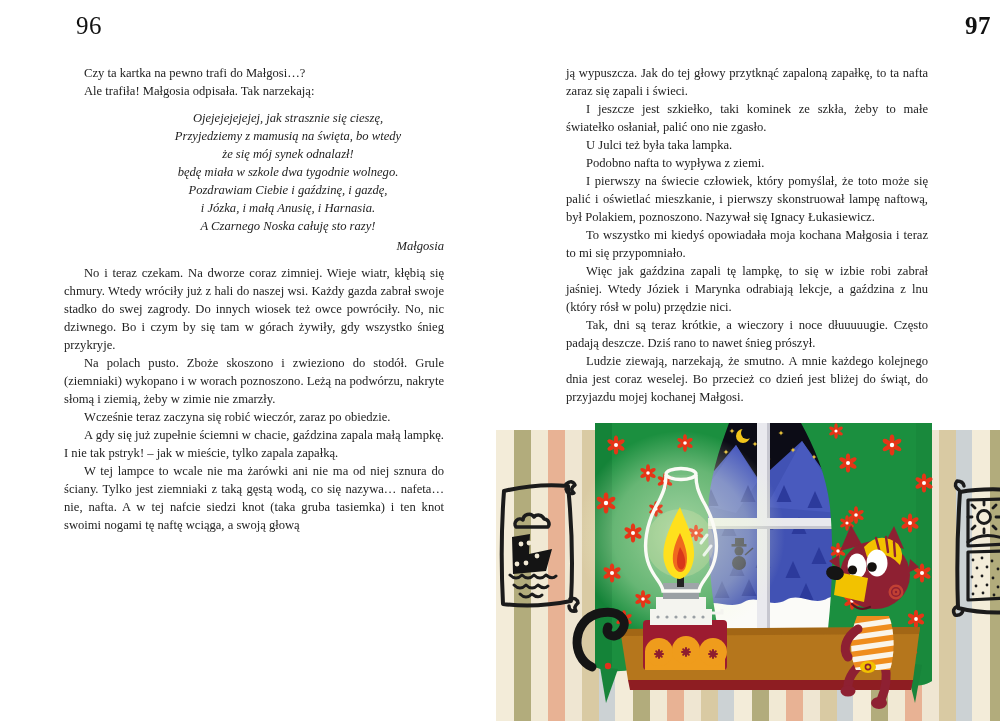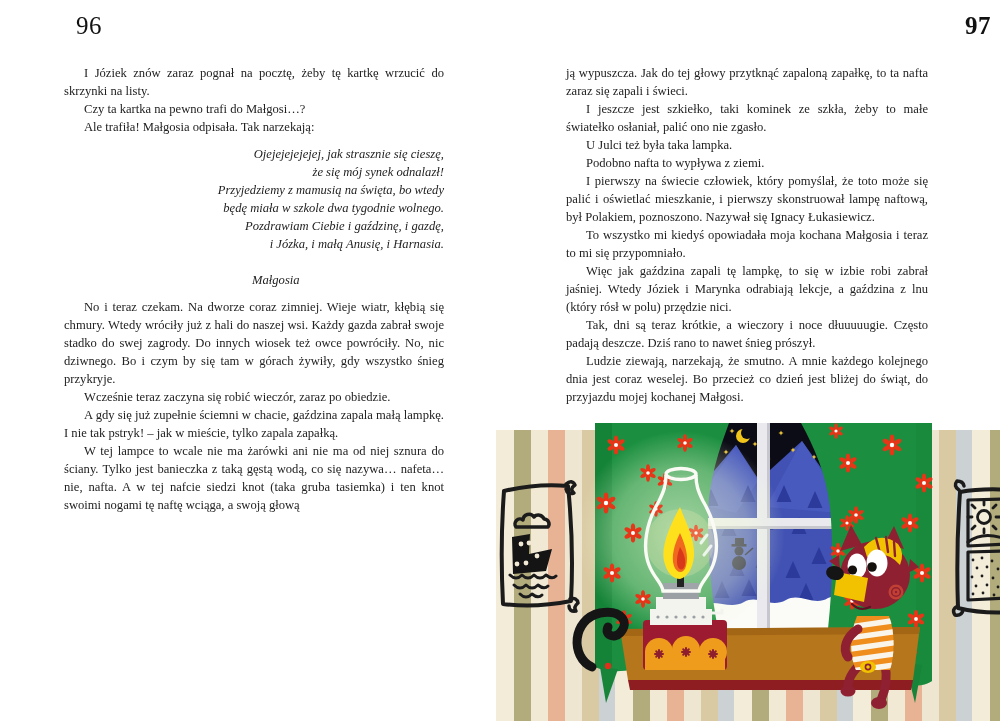--- a/index.html
+++ b/index.html
@@ -6,51 +6,52 @@
   .spread{position:relative;width:1000px;height:721px;background:#ffffff;overflow:hidden;
           font-family:"Liberation Serif","DejaVu Serif",serif;color:#1c1c1c;}
   .pagenum{position:absolute;top:12px;font-size:25px;letter-spacing:0.5px;color:#111;}
   .pagenum.left{left:36px;margin-left:40px;}
   .pagenum.right{left:965px;font-weight:bold;}
   .col{position:absolute;top:64px;font-size:12.6px;line-height:18px;text-align:justify;color:#222;}
   .col.left{left:64px;width:380px;}
   .col.right{left:566px;width:362px;}
   .col p{margin:0;text-indent:20px;}
   .col p.noindent{text-indent:0;}
-  .letter{margin:9px 0 0 68px;font-style:italic;text-align:right;}
+  .letter{margin:9px 0 0 68px;font-style:italic;text-align:center;}
   .letter div{text-indent:0;}
-  .signature{margin:18px 0 9px 188px;font-style:italic;text-align:left;text-indent:0;}
+  .signature{margin:2px 0 9px 188px;font-style:italic;text-align:right;text-indent:0;}
   .illo{position:absolute;left:496px;top:423px;width:504px;height:298px;}
   svg{display:block;}
 </style>
 </head>
 <body>
 
 <div class="spread">
 
   <div class="pagenum left">96</div>
   <div class="pagenum right">97</div>
 
   <div class="col left">
-    <p>I Józiek znów zaraz pognał na pocztę, żeby tę kartkę wrzucić do skrzynki na listy.</p>
     <p>Czy ta kartka na pewno trafi do Małgosi…?</p>
     <p>Ale trafiła! Małgosia odpisała. Tak narzekają:</p>
     <div class="letter">
       <div>Ojejejejejejej, jak strasznie się cieszę,</div>
+      <div>Przyjedziemy z mamusią na święta, bo wtedy</div>
       <div>że się mój synek odnalazł!</div>
-      <div>Przyjedziemy z mamusią na święta, bo wtedy</div>
       <div>będę miała w szkole dwa tygodnie wolnego.</div>
       <div>Pozdrawiam Ciebie i gaździnę, i gazdę,</div>
       <div>i Józka, i małą Anusię, i Harnasia.</div>
+      <div>A Czarnego Noska całuję sto razy!</div>
     </div>
     <div class="signature">Małgosia</div>
     <p>No i teraz czekam. Na dworze coraz zimniej. Wieje wiatr, kłębią się chmury. Wtedy wróciły już z hali do naszej wsi. Każdy gazda zabrał swoje stadko do swej zagrody. Do innych wiosek też owce powróciły. No, nic dziwnego. Bo i czym by się tam w górach żywiły, gdy wszystko śnieg przykryje.</p>
+    <p>Na polach pusto. Zboże skoszono i zwieziono do stodół. Grule (ziemniaki) wykopano i w worach poznoszono. Leżą na podwórzu, nakryte słomą i ziemią, żeby w zimie nie zmarzły.</p>
     <p>Wcześnie teraz zaczyna się robić wieczór, zaraz po obiedzie.</p>
     <p>A gdy się już zupełnie ściemni w chacie, gaździna zapala małą lampkę. I nie tak pstryk! – jak w mieście, tylko zapala zapałką.</p>
-    <p>W tej lampce to wcale nie ma żarówki ani nie ma od niej sznura do ściany. Tylko jest banieczka z taką gęstą wodą, co się nazywa… nafeta… nie, nafta. A w tej nafcie siedzi knot (taka gruba tasiemka) i ten knot swoimi nogami tę naftę wciąga, a swoją głową</p>
+    <p>W tej lampce to wcale nie ma żarówki ani nie ma od niej sznura do ściany. Tylko jest ziemniaki z taką gęstą wodą, co się nazywa… nafeta… nie, nafta. A w tej nafcie siedzi knot (taka gruba tasiemka) i ten knot swoimi nogami tę naftę wciąga, a swoją głową</p>
   </div>
 
   <div class="col right">
     <p class="noindent">ją wypuszcza. Jak do tej głowy przytknąć zapaloną zapałkę, to ta nafta zaraz się zapali i świeci.</p>
     <p>I jeszcze jest szkiełko, taki kominek ze szkła, żeby to małe światełko osłaniał, palić ono nie zgasło.</p>
     <p>U Julci też była taka lampka.</p>
     <p>Podobno nafta to wypływa z ziemi.</p>
     <p>I pierwszy na świecie człowiek, który pomyślał, że toto może się palić i oświetlać mieszkanie, i pierwszy skonstruował lampę naftową, był Polakiem, poznoszono. Nazywał się Ignacy Łukasiewicz.</p>
     <p>To wszystko mi kiedyś opowiadała moja kochana Małgosia i teraz to mi się przypomniało.</p>
     <p>Więc jak gaździna zapali tę lampkę, to się w izbie robi zabrał jaśniej. Wtedy Józiek i Marynka odrabiają lekcje, a gaździna z lnu (który rósł w polu) przędzie nici.</p>

